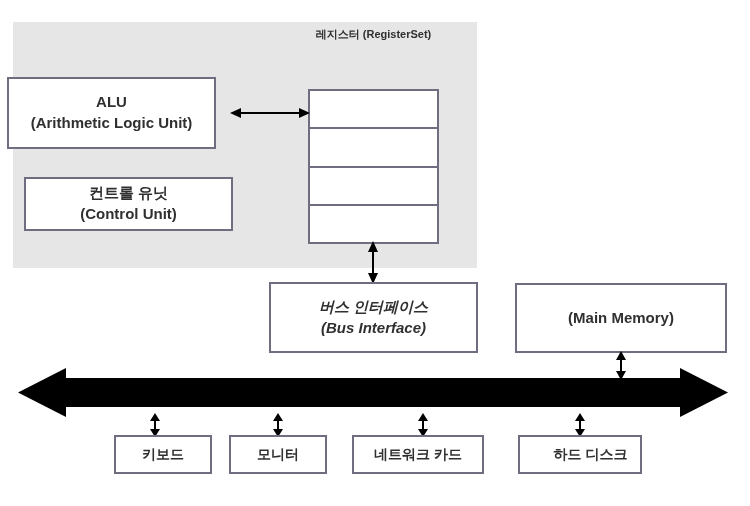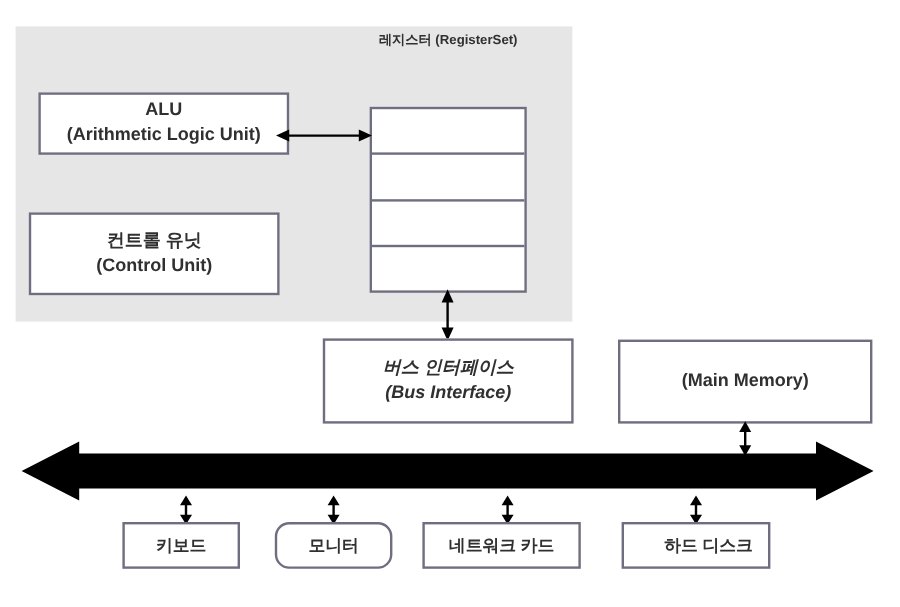--- a/index.html
+++ b/index.html
@@ -38,25 +38,25 @@
     position: absolute;
     left: 13px;
     top: 22px;
     width: 464px;
     height: 246px;
     background: #e6e6e6;
     border: none;
   }
 
   #alu-box {
-    left: 32px; top: 77px; width: 209px; height: 52px;
+    left: 7px; top: 77px; width: 209px; height: 72px;
     font-size: 15px;
   }
   #control-unit-box {
-    left: 24px; top: 177px; width: 209px; height: 69px;
+    left: 24px; top: 177px; width: 209px; height: 54px;
     font-size: 15px;
   }
 
   #register-label {
     position: absolute;
     left: 308px;
     top: 27px;
     width: 131px;
     text-align: center;
     font-size: 11px;
@@ -93,22 +93,22 @@
   #main-memory-box {
     left: 515px; top: 283px; width: 212px; height: 70px;
     font-size: 15px;
   }
 
   .device-box {
     top: 435px;
     height: 39px;
     font-size: 14px;
   }
-  #device-keyboard { left: 102px; width: 98px; }
-  #device-monitor  { left: 229px; width: 98px; border-radius: 12px; }
+  #device-keyboard { left: 114px; width: 98px; }
+  #device-monitor  { left: 229px; width: 98px; }
   #device-network  { left: 352px; width: 132px; }
   #device-harddisk { left: 518px; width: 124px; padding-left: 21px; }
 
   
   #io-bus {
     position: absolute;
     left: 18px;
     top: 365px;
     width: 710px;
     height: 55px;

